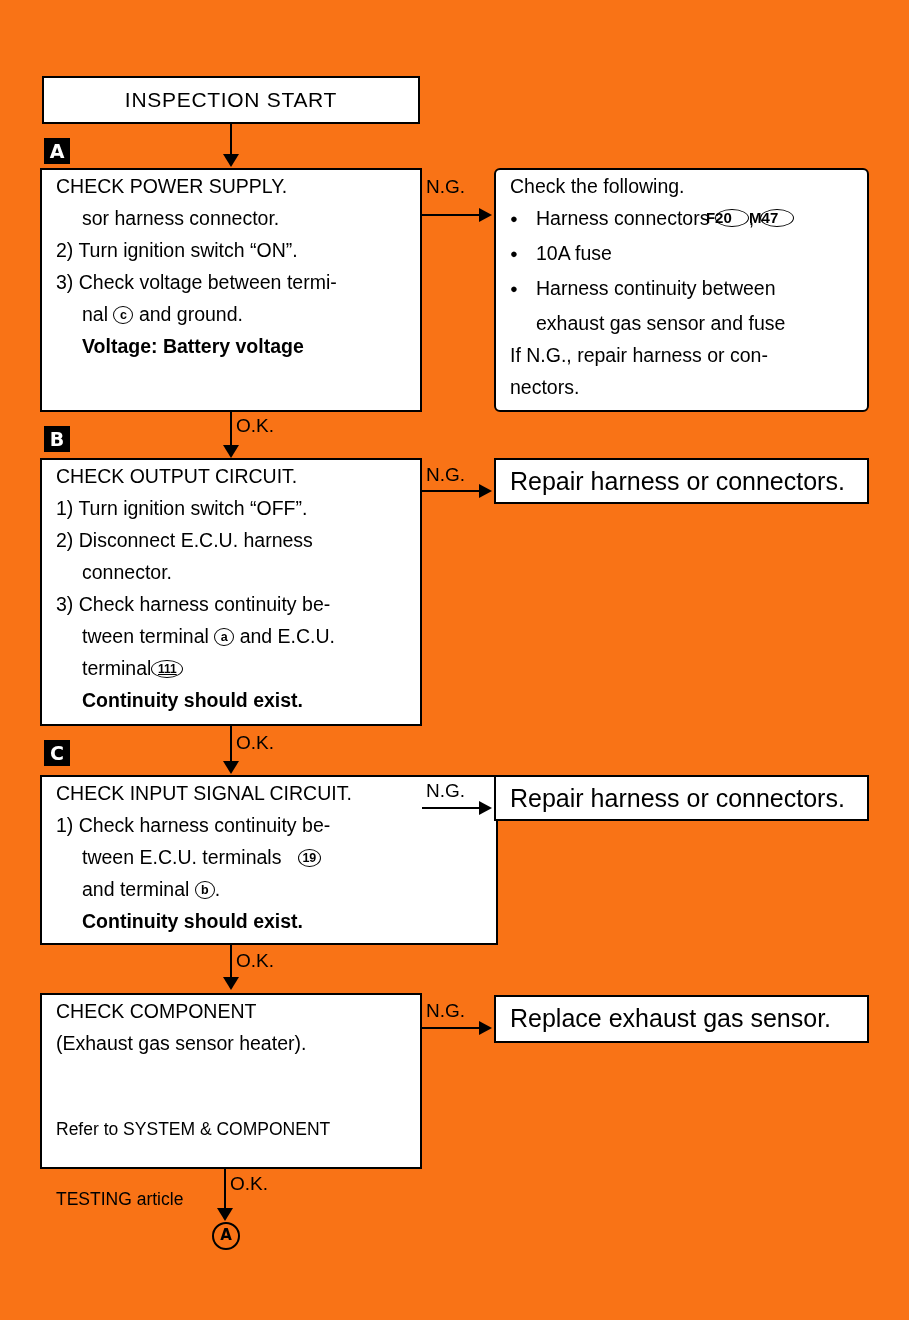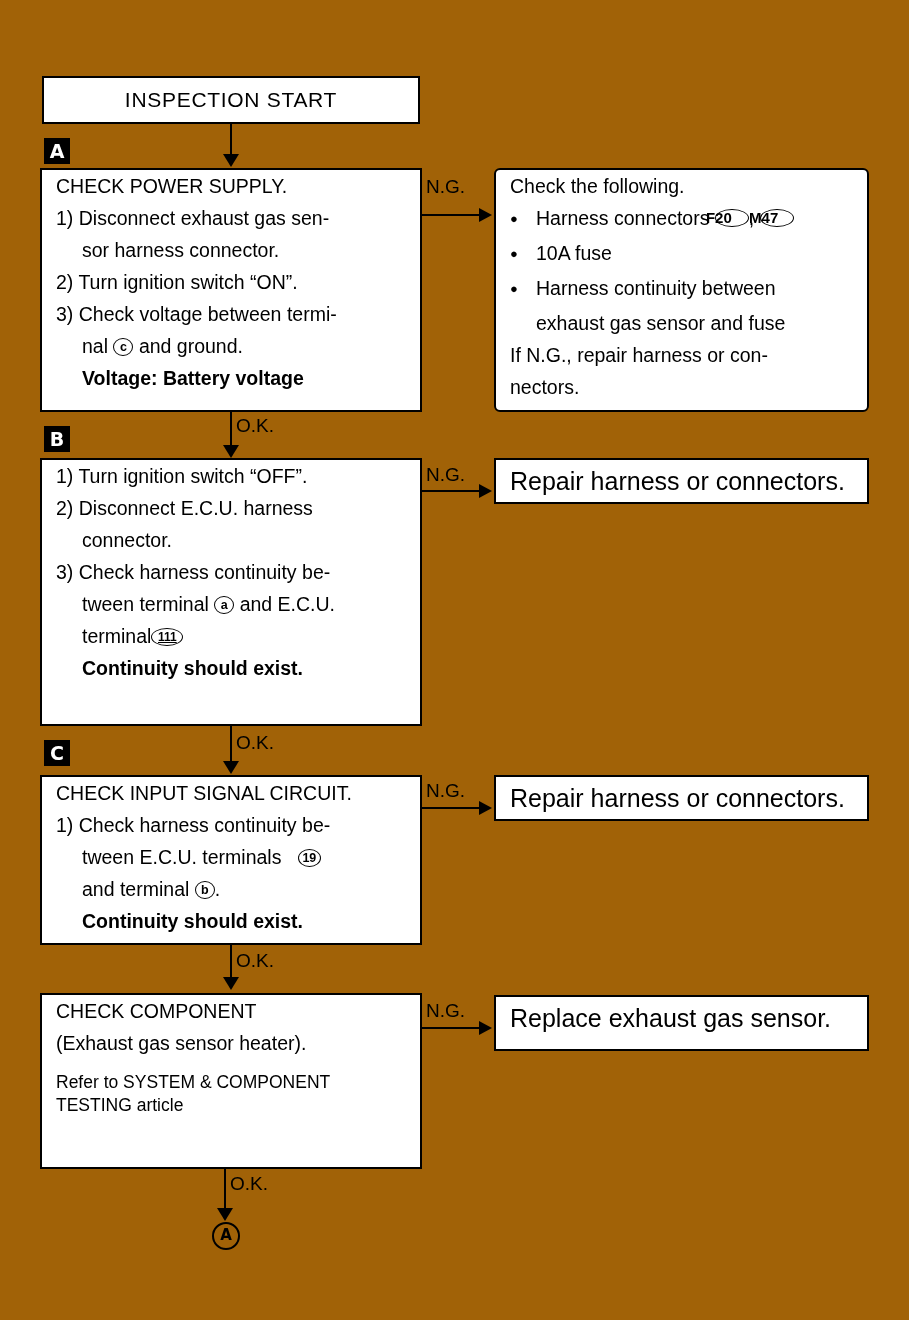--- a/index.html
+++ b/index.html
@@ -9,21 +9,21 @@
     background: #ffffff;
   }
   body {
     font-family: "Liberation Sans", "DejaVu Sans", sans-serif;
     color: #000000;
   }
   #page {
     position: relative;
     width: 909px;
     height: 1320px;
-    background: #a16207;
+    background: #f97316;
     overflow: hidden;
   }
 
   
   .box {
     position: absolute;
     box-sizing: border-box;
     border: 2px solid #000;
     background: #fff;
   }
@@ -48,36 +48,37 @@
   
   .main-box { left: 40px; }
   .side-box { left: 494px; }
 
   .mb-a { top: 168px;  width: 382px; height: 244px; }
   .sb-a { top: 168px;  width: 375px; height: 244px; border-radius: 6px; }
 
   .mb-b { top: 458px;  width: 382px; height: 268px; }
   .sb-b { top: 458px;  width: 375px; height: 46px;  }
 
-  .mb-c { top: 775px;  width: 382px; height: 170px; }
+  .mb-c { top: 775px;  width: 458px; height: 170px; }
   .sb-c { top: 775px;  width: 375px; height: 46px;  }
 
   .mb-d { top: 993px;  width: 382px; height: 176px; }
-  .sb-d { top: 995px;  width: 375px; height: 56px;  }
+  .sb-d { top: 995px;  width: 375px; height: 48px;  }
 
   
   .t {
     font-size: 19.5px;
     line-height: 32px;
     white-space: nowrap;
   }
   .t.bold { font-weight: bold; }
   .t.small {
     font-size: 17.5px;
     line-height: 23px;
+    margin-top: 47px;
   }
   .hang {
     padding-left: 26px;
     text-indent: -26px;
   }
   .hang2 { padding-left: 26px; }
   .bullet-row {
     padding-left: 26px;
     text-indent: -26px;
   }
@@ -216,21 +217,20 @@
   </div>
 
   <div class="vline" style="left:230px; top:124px; height:32px;"></div>
   <div class="arrow-down" style="left:223px; top:154px;"></div>
 
   <div class="sec-badge sb-pos-a">A</div>
 
   <div class="box main-box mb-a">
     <div class="box-inner">
       <div class="t">CHECK POWER SUPPLY.</div>
-      <div class="t hang">1) Disconnect exhaust gas sen-</div>
       <div class="t hang2">sor harness connector.</div>
       <div class="t hang">2) Turn ignition switch “ON”.</div>
       <div class="t hang">3) Check voltage between termi-</div>
       <div class="t hang2">
         <span>nal</span>
         <span class="circ">c</span>
         <span>and ground.</span>
       </div>
       <div class="t hang2 bold">Voltage: Battery voltage</div>
     </div>
@@ -261,20 +261,21 @@
   </div>
 
   <div class="vline" style="left:230px; top:412px; height:40px;"></div>
   <div class="arrow-down" style="left:223px; top:445px;"></div>
   <div class="edge-label" style="left:236px; top:415px;">O.K.</div>
 
   <div class="sec-badge sb-pos-b">B</div>
 
   <div class="box main-box mb-b">
     <div class="box-inner">
+      <div class="t">CHECK OUTPUT CIRCUIT.</div>
       <div class="t hang">1) Turn ignition switch “OFF”.</div>
       <div class="t hang">2) Disconnect E.C.U. harness</div>
       <div class="t hang2">connector.</div>
       <div class="t hang">3) Check harness continuity be-</div>
       <div class="t hang2">
         <span>tween terminal</span>
         <span class="circ">a</span>
         <span>and E.C.U.</span>
       </div>
       <div class="t hang2">

